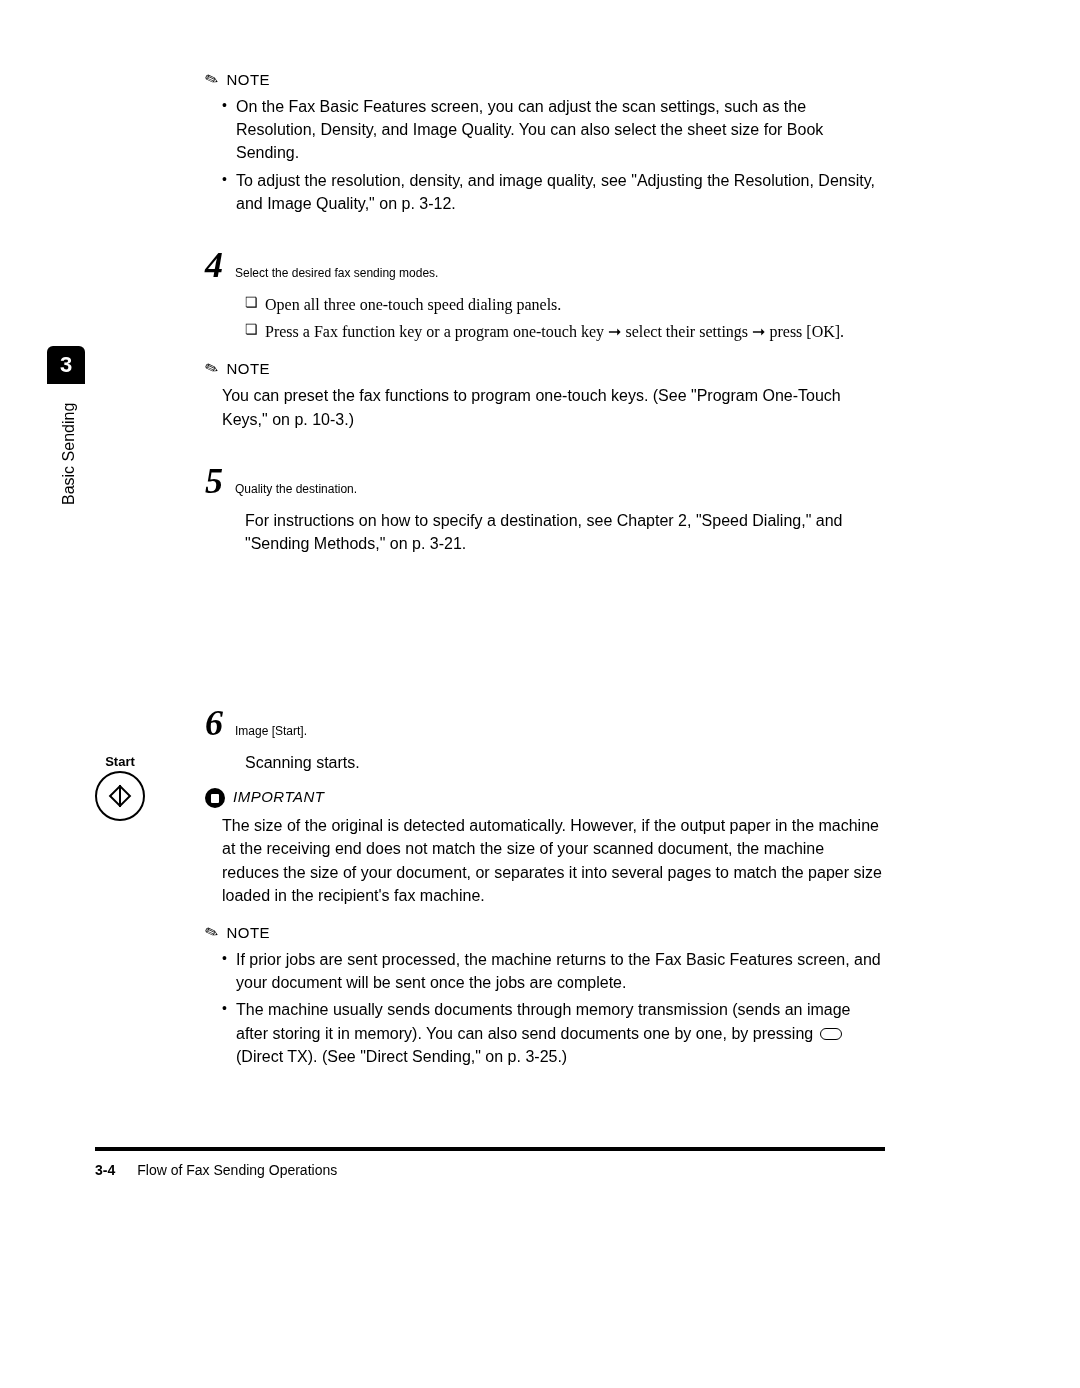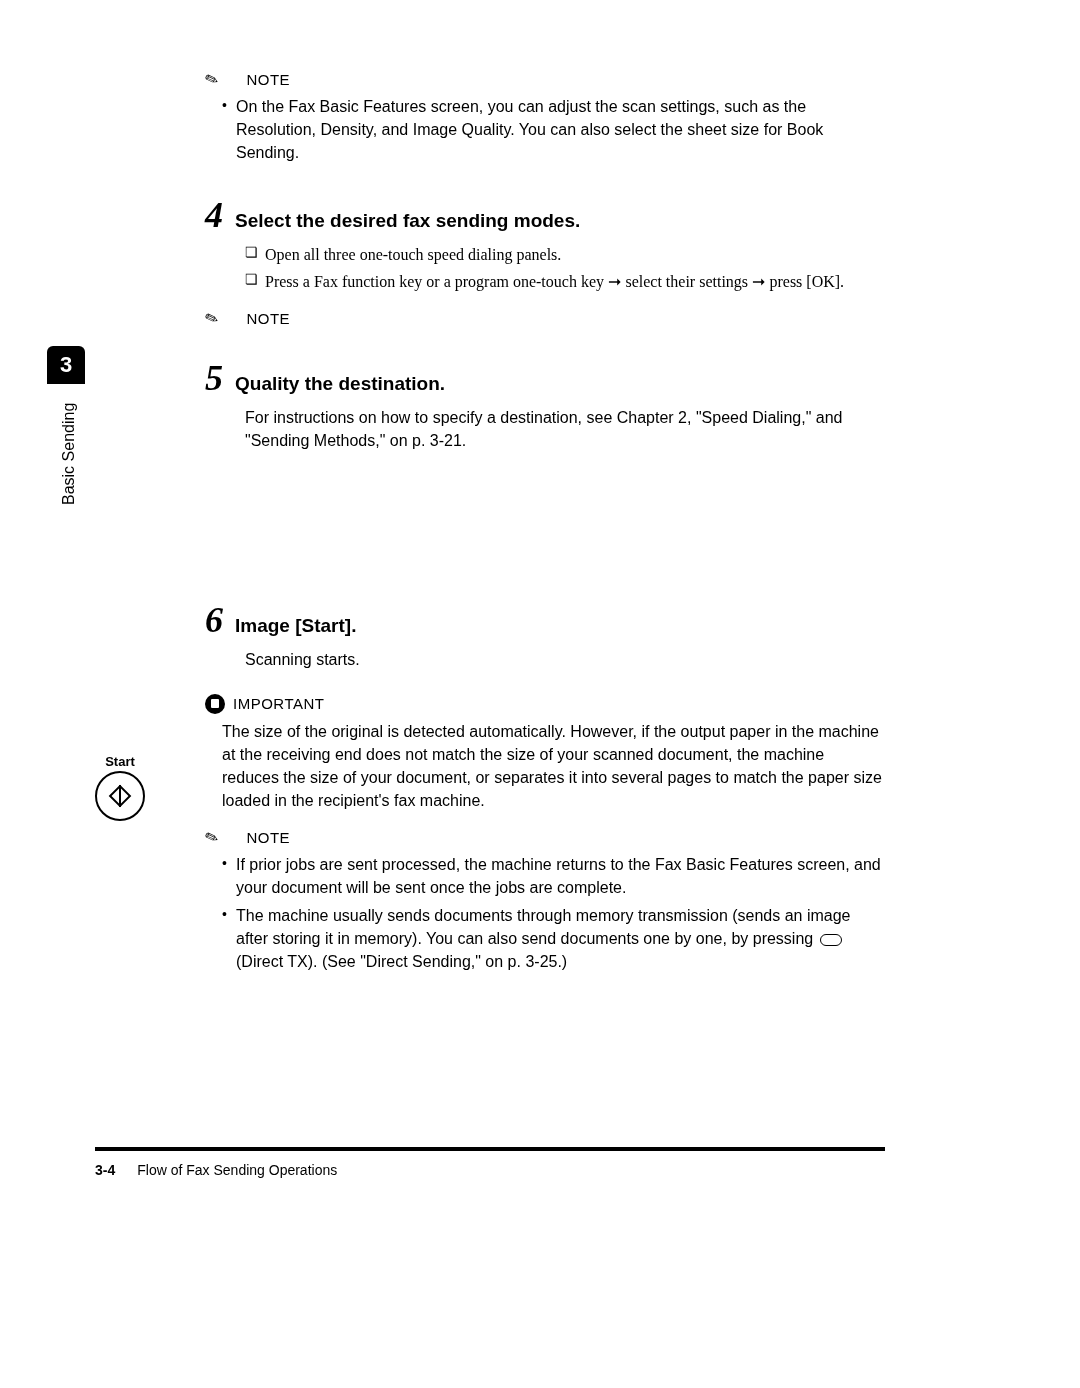--- a/index.html
+++ b/index.html
@@ -50,21 +50,20 @@
       align-items: center;
       gap: 8px;
       margin-bottom: 6px;
     }
     .note-icon {
       font-size: 16px;
     }
     .note-label {
       font-size: 15px;
       letter-spacing: 0.5px;
-      margin-left: 20px;
     }
     .note-body {
       margin-left: 17px;
       font-size: 16px;
       line-height: 1.45;
     }
     .bullet-list {
       list-style: none;
     }
     .bullet-list li {
@@ -100,38 +99,38 @@
       margin-top: 32px;
     }
     .step-number {
       font-size: 36px;
       font-weight: bold;
       font-style: italic;
       font-family: Georgia, serif;
       line-height: 1;
     }
     .step-title {
-      font-size: 19px;
-      font-weight: bold;
+      font-size: 12px;
+      font-weight: normal;
     }
     .step-body {
       margin-left: 40px;
       margin-top: 10px;
       font-size: 16px;
       line-height: 1.45;
     }
     .step-body p {
       margin-bottom: 12px;
     }
     .important-header {
       display: flex;
-      align-items: center;
       gap: 8px;
-      margin-top: 22px;
+      margin-top: 14px;
       margin-bottom: 6px;
+      font-style: italic;
     }
     .important-icon {
       width: 20px;
       height: 20px;
       background: black;
       border-radius: 50%;
       position: relative;
       display: flex;
       align-items: center;
       justify-content: center;
@@ -228,38 +227,40 @@
 
 <div class="content">
 
   <div class="note-header">
     <span class="note-icon pencil-icon">✎</span>
     <span class="note-label">NOTE</span>
   </div>
   <div class="note-body">
     <ul class="bullet-list">
       <li>On the Fax Basic Features screen, you can adjust the scan settings, such as the Resolution, Density, and Image Quality. You can also select the sheet size for Book Sending.</li>
+      <li>To adjust the resolution, density, and image quality, see "Adjusting the Resolution, Density, and Image Quality," on p. 3-12.</li>
     </ul>
   </div>
 
   <div class="step">
     <div class="step-number">4</div>
     <div class="step-title">Select the desired fax sending modes.</div>
   </div>
   <div class="step-body">
     <ul class="check-list">
       <li>Open all three one-touch speed dialing panels.</li>
       <li>Press a Fax function key or a program one-touch key ➞ select their settings ➞ press [OK].</li>
     </ul>
   </div>
 
   <div class="note-header" style="margin-top:16px;">
     <span class="note-icon pencil-icon">✎</span>
     <span class="note-label">NOTE</span>
   </div>
+  <div class="note-body">You can preset the fax functions to program one-touch keys. (See "Program One-Touch Keys," on p. 10-3.)</div>
 
   <div class="step">
     <div class="step-number">5</div>
     <div class="step-title">Quality the destination.</div>
   </div>
   <div class="step-body">
     <p>For instructions on how to specify a destination, see Chapter 2, "Speed Dialing," and "Sending Methods," on p. 3-21.</p>
   </div>
 
   <div class="step" style="margin-top:150px;">

